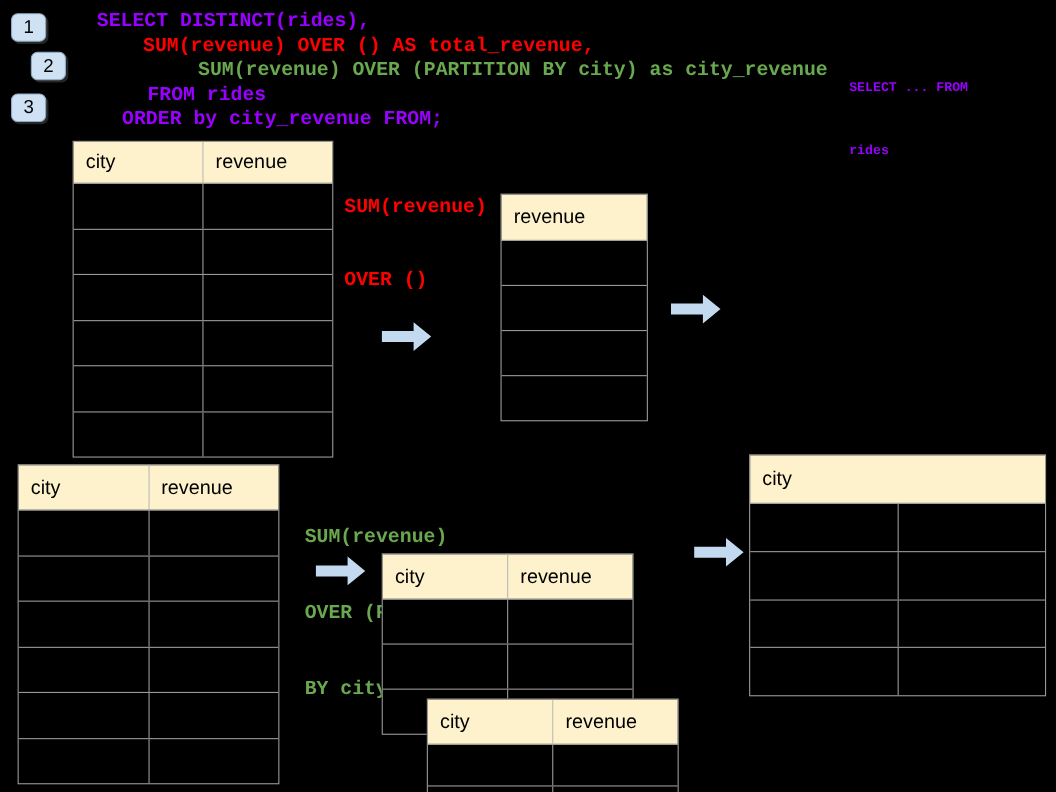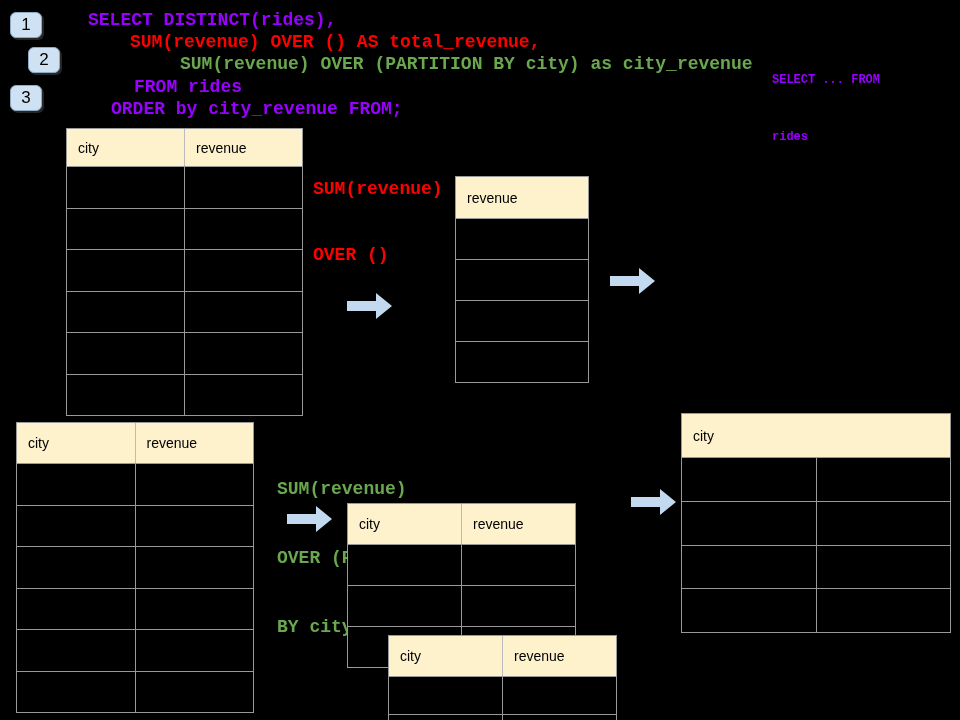--- a/index.html
+++ b/index.html
@@ -44,21 +44,21 @@
     position:absolute;display:flex;flex-direction:column;box-sizing:border-box;
     border:1px solid var(--tborder,#999);background:#000;z-index:1;
   }
   #table-partition-front{z-index:3;}
   .thead{
     display:flex;flex-shrink:0;background:var(--cream,#FDF2CC);
     border-bottom:1px solid var(--tborder,#999);box-sizing:border-box;
   }
   .th{
     flex:1;display:flex;align-items:center;padding-left:11px;
-    color:#000;font-size:14px;border-right:1px solid #bbb;box-sizing:border-box;
+    color:#000;font-size:18px;border-right:1px solid #bbb;box-sizing:border-box;
   }
   .th:last-child{border-right:none;}
   .tbody{flex:1;display:flex;flex-direction:column;}
   .tr{flex:1;display:flex;border-bottom:1px solid var(--tborder,#999);box-sizing:border-box;}
   .tr:last-child{border-bottom:none;}
   .td{flex:1;border-right:1px solid var(--tborder,#999);box-sizing:border-box;}
   .td:last-child{border-right:none;}
   #table-source-top{left:66px;top:128px;width:237px;height:288px;}
   #table-source-top .thead{height:38px;}
   #table-total-rev{left:455px;top:176px;width:134px;height:207px;}

